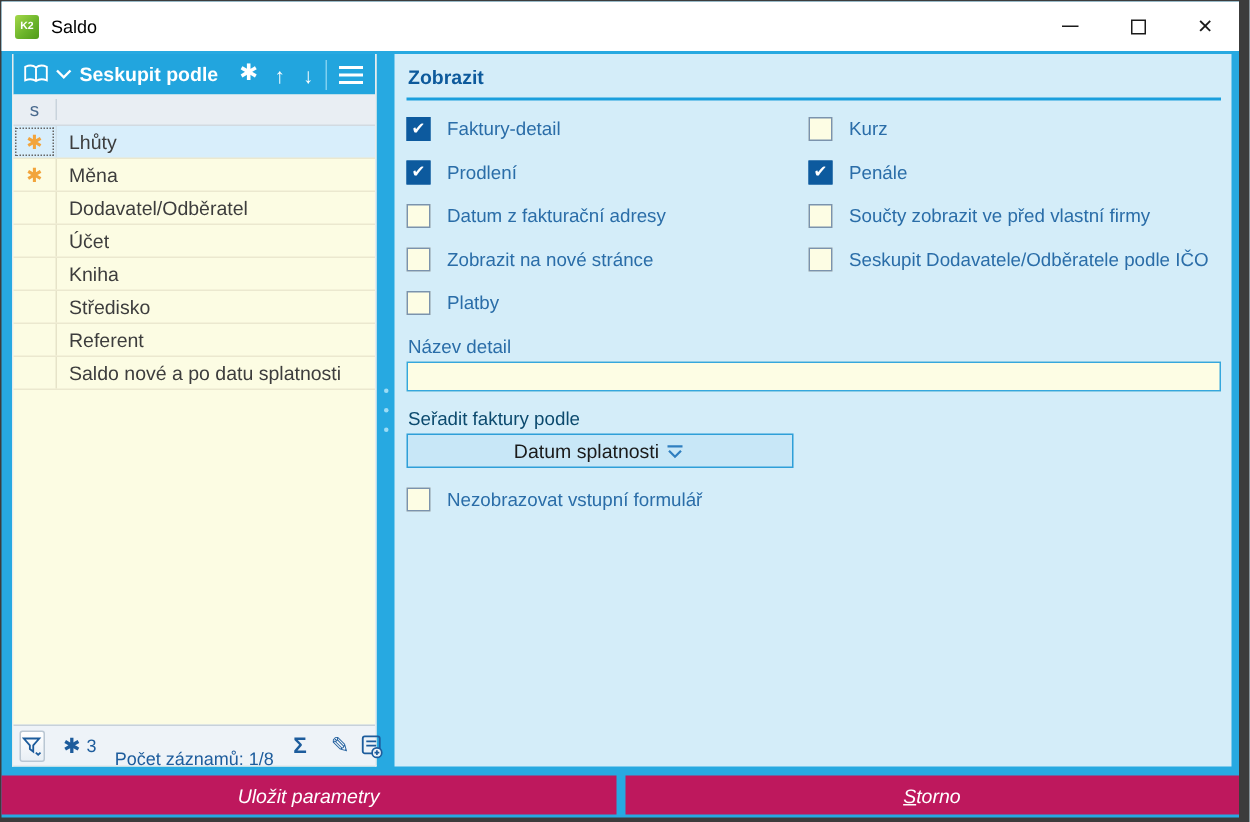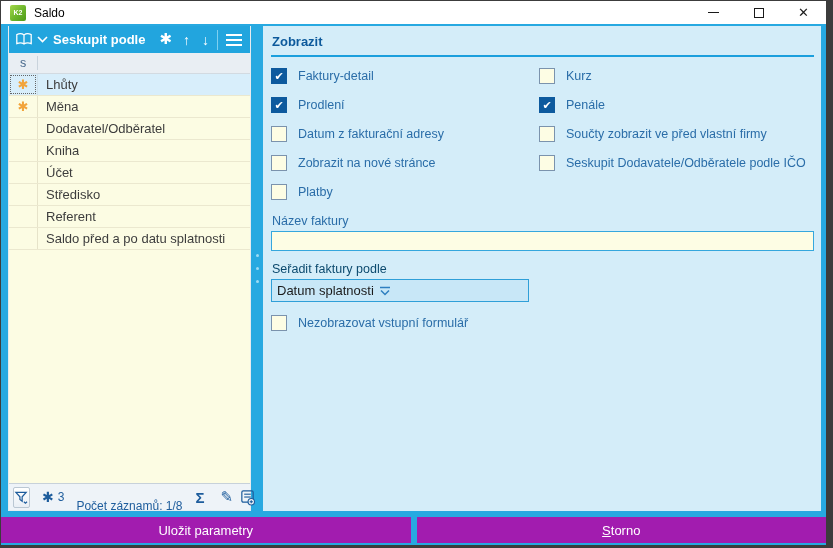--- a/index.html
+++ b/index.html
@@ -3,21 +3,21 @@
 <meta charset="utf-8">
 <style>
   * { margin:0; padding:0; box-sizing:border-box; }
   html,body { width:833px; height:548px; }
   body { font-family:"Liberation Sans", sans-serif; background:#3c3c3c; position:relative; overflow:hidden; }
 
   .window { position:absolute; left:1px; top:1px; width:825px; height:544px;
             background:#27a9e1; display:flex; flex-direction:column; }
 
   
-  .titlebar { height:23px; background:#ffffff; display:flex; align-items:center; flex:0 0 auto; }
+  .titlebar { height:33px; background:#ffffff; display:flex; align-items:center; flex:0 0 auto; }
   .app-icon { width:16px; height:16px; margin:0 8px 0 9px; border-radius:2px;
               background:linear-gradient(135deg,#a5d84a 0%,#6cb52b 55%,#4f9a18 100%);
               color:#fff; font-size:7px; font-weight:bold; display:flex; align-items:center; justify-content:center; }
   .title-text { font-size:12px; color:#000; }
   .tb-spacer { flex:1; }
   .tb-btn { width:45px; height:30px; display:flex; align-items:center; justify-content:center; color:#1a1a1a; }
   .glyph-min { width:11px; height:1px; background:#1a1a1a; }
   .glyph-max { width:10px; height:10px; border:1px solid #1a1a1a; }
   .glyph-close { font-size:13px; line-height:1; }
 
@@ -88,27 +88,27 @@
   .chk.checked .box { background:#0d5a9e; border-color:#0d5a9e; }
   .tick { display:none; color:#fff; font-size:11px; line-height:1; }
   .chk.checked .tick { display:block; }
   .chk-label { margin-left:11px; font-size:12.5px; color:#2a6da8; white-space:nowrap; }
 
   .field-label { font-size:12.5px; color:#2a6da8; margin:14px 0 3px 1px; }
   .name-input { width:100%; height:20px; background:#fdfde4; border:1px solid #35a7dd;
                 font-family:"Liberation Sans",sans-serif; font-size:13px; color:#333; padding:0 4px; outline:none; }
   .sort-label { font-size:12.5px; color:#0c4a6e; margin:11px 0 3px 1px; }
   .dropdown { width:258px; height:23px; background:#c8e7f7; border:1px solid #2f9fd8;
-              display:flex; align-items:center; justify-content:flex-start; padding:0 5px; }
+              display:flex; align-items:center; justify-content:center; padding:0 5px; }
   .dd-text { font-size:13px; color:#1b1b1b; margin-right:4px; }
   .last-chk { margin-top:13px; }
 
   
   .footer { flex:0 0 auto; height:34px; display:flex; gap:6px; padding:6px 0 2px 0; }
-  .btn { flex:1; background:#a21caf; display:flex; align-items:center; justify-content:center; }
+  .btn { flex:1; background:#be185d; display:flex; align-items:center; justify-content:center;font-style:italic; }
   .btn-label { display:block; width:100%; text-align:center; color:#fff; font-size:13px; }
   .btn-label.ul-first::first-letter { text-decoration:underline; }
 
   svg { display:block; }
 </style>
 </head>
 <body>
 
 <div class="window">
 
@@ -180,49 +180,49 @@
               <span class="star">✱</span>
             </div>
           <div class="row-div"></div>
           <div class="row-label">Dodavatel/Odběratel</div>
         </div>
         <div class="row">
           <div class="s-cell">
               <span class="star">✱</span>
             </div>
           <div class="row-div"></div>
+          <div class="row-label">Účet</div>
+        </div>
+        <div class="row">
+          <div class="s-cell">
+              <span class="star">✱</span>
+            </div>
+          <div class="row-div"></div>
           <div class="row-label">Kniha</div>
         </div>
         <div class="row">
           <div class="s-cell">
               <span class="star">✱</span>
             </div>
           <div class="row-div"></div>
-          <div class="row-label">Účet</div>
-        </div>
-        <div class="row">
-          <div class="s-cell">
-              <span class="star">✱</span>
-            </div>
-          <div class="row-div"></div>
           <div class="row-label">Středisko</div>
         </div>
         <div class="row">
           <div class="s-cell">
               <span class="star">✱</span>
             </div>
           <div class="row-div"></div>
           <div class="row-label">Referent</div>
         </div>
         <div class="row">
           <div class="s-cell">
               <span class="star">✱</span>
             </div>
           <div class="row-div"></div>
-          <div class="row-label">Saldo před a po datu splatnosti</div>
+          <div class="row-label">Saldo nové a po datu splatnosti</div>
         </div>
       </div>
 
       <div class="list-filler"></div>
 
       <div class="status-bar">
         <span class="funnel-btn">
           <svg width="15" height="15" viewBox="0 0 16 16">
               <path d="M2 2.5 h11 l-4.3 4.8 v4.6 l-2.4 -1.9 v-2.7 z" fill="none" stroke="#1d5c9c" stroke-width="1.3"></path>
               <polyline points="10.5,12.5 12.2,14 13.9,12.5" fill="none" stroke="#1d5c9c" stroke-width="1.3"></polyline>
@@ -303,21 +303,21 @@
             <span class="box"></span>
             <span class="chk-label">Součty zobrazit ve před vlastní firmy</span>
           </div>
           <div class="chk">
             <span class="box"></span>
             <span class="chk-label">Seskupit Dodavatele/Odběratele podle IČO</span>
           </div>
         </div>
       </div>
 
-      <div class="field-label">Název faktury</div>
+      <div class="field-label">Název detail</div>
       <input class="name-input" type="text" value="" style="">
 
       <div class="sort-label">Seřadit faktury podle</div>
       <div class="dropdown">
         <span class="dd-text">Datum splatnosti</span>
         <span>
           <svg width="14" height="12" viewBox="0 0 14 12">
               <line x1="2" y1="2.5" x2="12" y2="2.5" stroke="#2f7fc0" stroke-width="1.5"></line>
               <polyline points="3,5.5 7,9.5 11,5.5" fill="none" stroke="#2f7fc0" stroke-width="1.5"></polyline>
             </svg>

